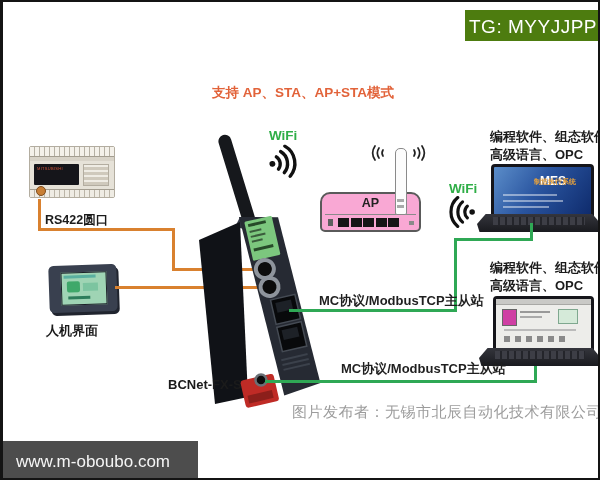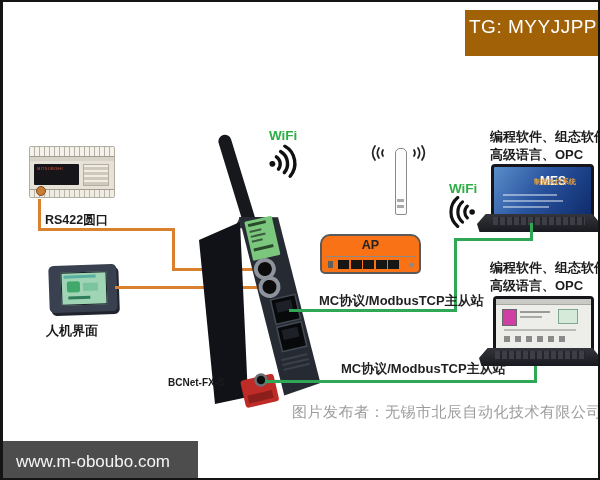--- a/index.html
+++ b/index.html
@@ -10,21 +10,21 @@
   }
   .abs{position:absolute;}
   .lbl{color:#1b1b1b; font-weight:bold; font-size:13px; white-space:nowrap;}
   .title-line{width:300px; text-align:center; color:#e2633a; font-weight:bold; font-size:13.5px; white-space:nowrap;}
   .wifi-txt{color:#2fae47; font-weight:bold; font-size:13.5px;text-align:center;}
   .mc-lbl{font-size:13px; font-weight:bold; color:#1f1f1f; white-space:nowrap;}
   .mc-note{font-size:12.5px; color:#2a2a2a; white-space:nowrap;}
   .oline{background:#d9812f;}
   .gline{background:#2fa855;}
   
-  #tg-badge{left:462px; top:8px; width:136px; height:46px; background:#a16207; color:#fff;
+  #tg-badge{left:462px; top:8px; width:136px; height:31px; background:#4d7c0f; color:#fff;
     font-size:19px; text-align:center; line-height:33px; letter-spacing:0.5px;}
   #watermark{left:0; top:439px; width:195px; height:41px; background:#4d4d4d; color:#f5f5f5;
     font-size:17px; line-height:41px; padding-left:13px; box-sizing:border-box;}
   #publisher{left:289px; top:401px; font-size:15px; color:#9c9c9c; letter-spacing:0.5px; white-space:nowrap;}
   
   #plc{left:26px; top:144px; width:84px; height:50px; background:#e6e2d8; border:1px solid #b3ada0; border-radius:2px;}
   #plc .strip{left:0; right:0; height:9px; background:repeating-linear-gradient(90deg,#f4f1ea 0 4px,#b5b0a4 4px 5px); border-bottom:1px solid #a39d90;}
   #plc .strip2{left:0; right:0; top:10px; height:4px; background:#d8d3c8;}
   #plc .panel{left:4px; top:17px; width:45px; height:21px; background:#15151a; border-radius:1px;}
   #plc .brand{left:3px; top:2px; font-size:4px; color:#d2553a; letter-spacing:0.3px;}
@@ -38,21 +38,21 @@
   #hmi .scr{left:12px; top:7px; width:44px; height:31px; background:#9fd4b4; border:1px solid #1d2129;}
   #hmi .s1{left:2px; top:2px; width:32px; height:3px; background:#5ab0a0;}
   #hmi .s2{left:5px; top:8px; width:13px; height:11px; background:#3fa86a; border-radius:2px;}
   #hmi .s3{left:21px; top:10px; width:15px; height:8px; background:#7cc4a0;}
   #hmi .s4{left:6px; top:23px; width:22px; height:3px; background:#2e7d5b;}
   
   #ap{left:315px; top:143px; width:108px; height:85px;}
   #ap .ant{left:77px; top:3px; width:10px; height:65px; background:#fcfcfc; border:1.5px solid #8a8a8a;
     border-radius:5px 5px 2px 2px; z-index:2;}
   #ap .band{left:0.5px; width:7px; height:3px; background:#a9a9a9;}
-  #ap .body{left:2px; top:47px; width:97px; height:36px; background:#f97316; border:2px solid #5a5a5a; border-radius:10px 10px 5px 5px;margin-top:42px;}
+  #ap .body{left:2px; top:47px; width:97px; height:36px; background:#f9a8d4; border:2px solid #5a5a5a; border-radius:10px 10px 5px 5px;}
   #ap .aptxt{left:0; right:0; top:2px; text-align:center; font-size:12.5px; font-weight:bold; color:#222;}
   #ap .face{left:3px; right:3px; bottom:1px; height:14px; border-top:1.5px solid #8a8a8a;}
   #ap .ports{left:13px; top:3px; display:flex; gap:1.5px;}
   #ap .port{width:11px; height:9px; background:#161616;}
   #ap .d1{left:3px; top:4px; width:5px; height:7px; background:#5f5f5f;}
   #ap .d2{right:2px; top:6px; width:5px; height:4px; background:#8a8a8a;}
   
   .lt-screen{border:3px solid #15151a; border-radius:4px 4px 2px 2px; box-sizing:content-box;}
   .lt-base{background:linear-gradient(#34353c,#191a1f); clip-path:polygon(7% 0,93% 0,100% 55%,98% 100%,2% 100%,0 55%);}
   .kbd{position:absolute; left:16px; right:16px; top:3px; height:8px;
@@ -71,20 +71,21 @@
   #lt2-screen .l3{left:8px; top:30px; width:72px; height:2px; background:#bbb;}
   #lt2-screen .ic{top:37px; width:6px; height:6px; background:#8a8a8a;}
   #lt2-base{left:476px; top:346px; width:122px; height:18px;}
 </style>
 </head>
 <body>
 
 <div id="stage">
 
   <div id="tg-badge" class="abs">TG: MYYJJPP</div>
+  <div class="abs title-line" style="left:150px; top:82px;">支持 AP、STA、AP+STA模式</div>
 
   <div id="plc" class="abs">
     <div class="abs strip"></div>
     <div class="abs strip2"></div>
     <div class="abs panel">
       <div class="abs brand">MITSUBISHI</div>
     </div>
     <div class="abs tblock"></div>
     <div class="abs bstrip"></div>
     <div class="abs dot"></div>
@@ -136,21 +137,21 @@
       <rect x="63" y="180" width="25" height="25" fill="#08090b" stroke="#454b54" stroke-width="1.5"></rect>
       <rect x="67" y="184" width="16" height="10" fill="#1d2127"></rect>
       <rect x="63" y="208" width="25" height="25" fill="#08090b" stroke="#454b54" stroke-width="1.5"></rect>
       <rect x="67" y="212" width="16" height="10" fill="#1d2127"></rect>
       <rect x="60" y="240" width="27" height="2" fill="#3b414b"></rect>
       <rect x="60" y="245" width="27" height="2" fill="#3b414b"></rect>
       <rect x="60" y="250" width="27" height="2" fill="#3b414b"></rect>
     </g>
     <circle cx="73" cy="255" r="5.5" fill="#0c0c0c" stroke="#6a7076" stroke-width="2.5"></circle>
   </svg>
-  <div class="abs lbl" style="left:165px; top:375px; font-size:10px;">BCNet-FX-S</div>
+  <div class="abs lbl" style="left:165px; top:375px; font-size:13px;">BCNet-FX-S</div>
 
   <div id="ap" class="abs">
     <svg class="abs" style="left:53px; top:0;" width="16" height="16" viewBox="0 0 14 16">
       <g stroke="#222" fill="none" stroke-width="1.7" stroke-linecap="round">
         <path d="M11 5 A5.5 5.5 0 0 0 11 11"></path>
         <path d="M7 3 A9 9 0 0 0 7 13"></path>
         <path d="M3 1 A12.5 12.5 0 0 0 3 15"></path>
       </g>
     </svg>
     <svg class="abs" style="left:92px; top:0;" width="16" height="16" viewBox="0 0 14 16">

